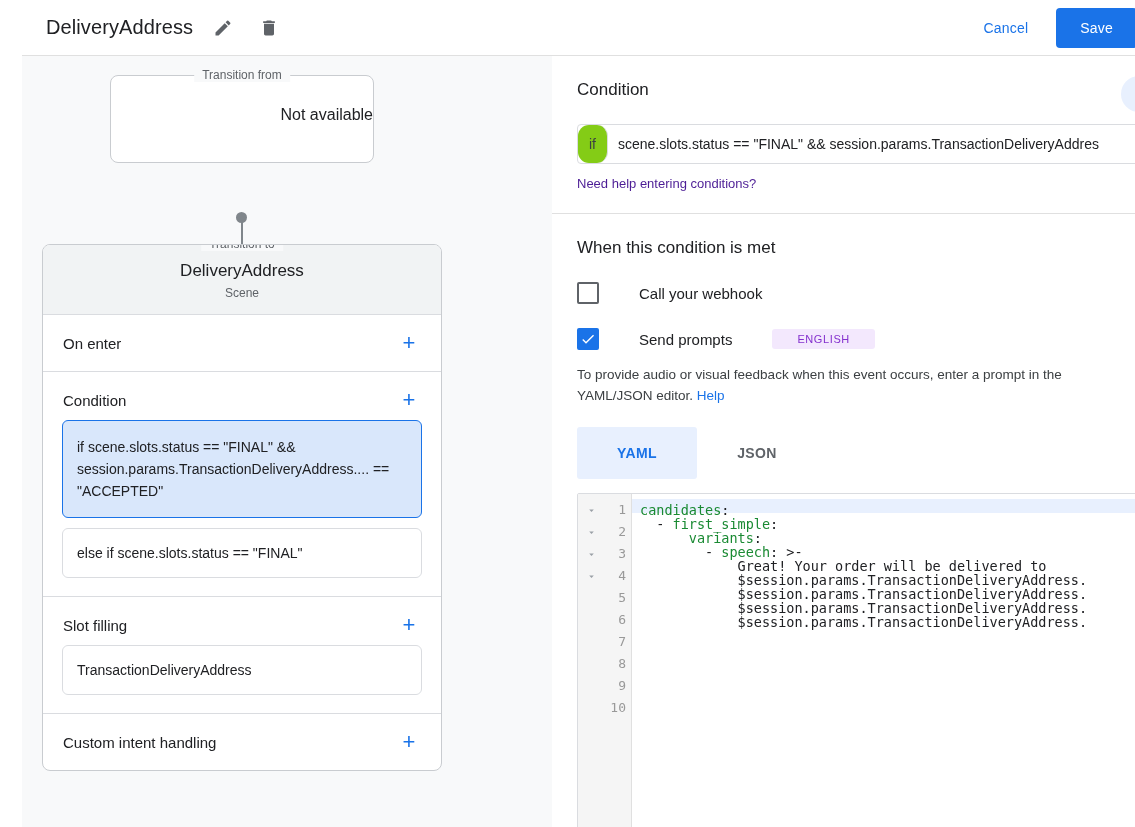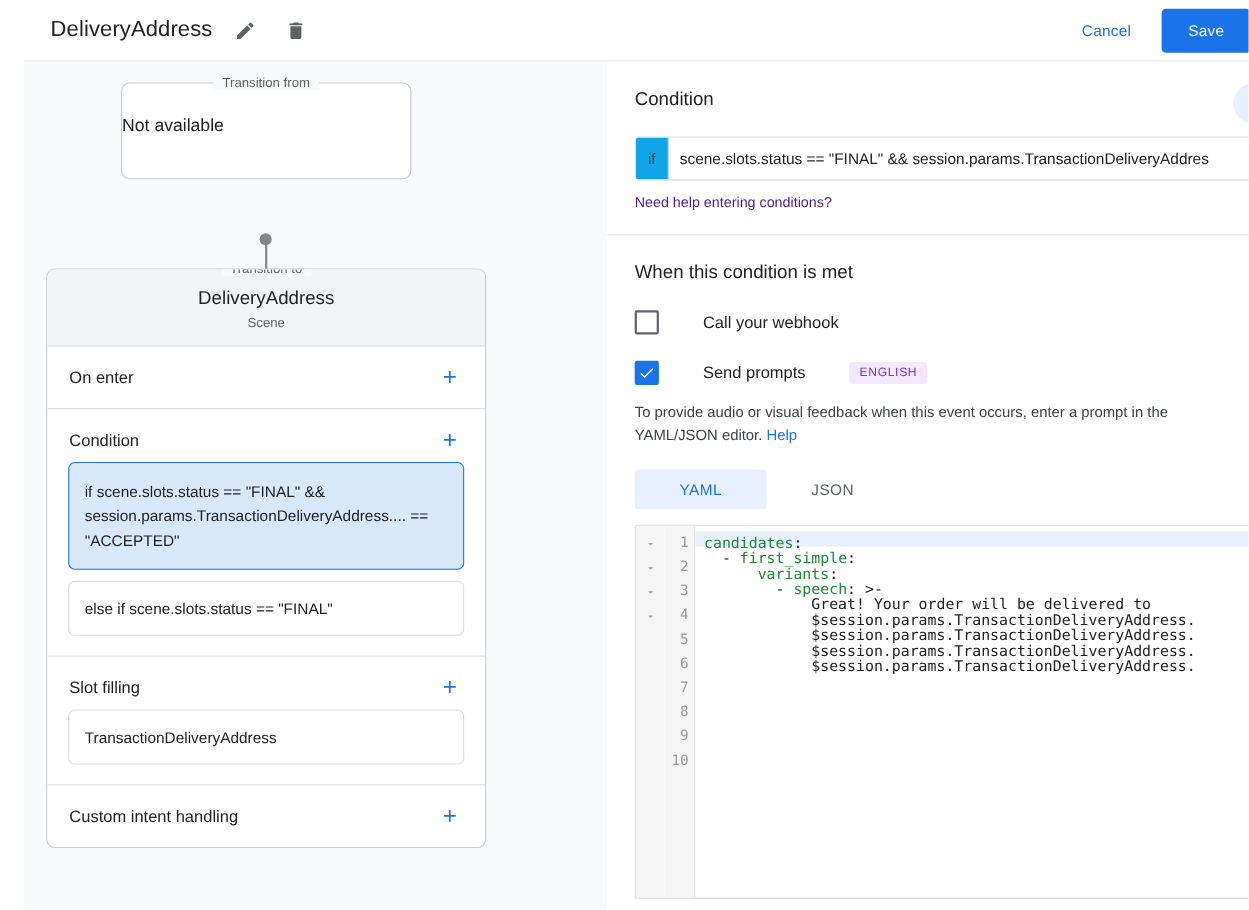--- a/index.html
+++ b/index.html
@@ -57,21 +57,21 @@
     position: absolute; top: -8px; left: 50%; transform: translateX(-50%);
     background: #f8f9fa; padding: 0 8px; font-size: 12px; color: #5f6368;
     white-space: nowrap;
   }
   
   .tfrom {
     left: 88px; top: 19px; width: 264px; height: 88px;
   }
   .tfrom-text {
     position: absolute; left: 0; right: 0; top: 30px;
-    text-align: left; font-size: 16px; color: #202124;
+    text-align: right; font-size: 16px; color: #202124;
   }
   
   .connector-dot {
     position: absolute; left: 214px; top: 156px; width: 11px; height: 11px;
     border-radius: 50%; background: #80868b;
   }
   .connector-line {
     position: absolute; left: 219px; top: 162px; width: 1.5px; height: 52px;
     background: #80868b;
   }
@@ -139,24 +139,24 @@
     background: #e8f0fe; border-radius: 18px 0 0 18px;
     display: flex; align-items: center; justify-content: center;
     cursor: pointer;
   }
   .cond-input-wrap {
     display: flex; margin: 24px 18px 0 25px;
     border: 1px solid #dadce0; border-radius: 4px; overflow: hidden;
     height: 40px; background: #ffffff;
   }
   .cond-if {
-    width: 30px; flex: 0 0 30px; background: #0ea5e9;
+    width: 30px; flex: 0 0 30px; background: #84cc16;
     border-right: 1px solid #dadce0;
     display: flex; align-items: center; justify-content: center;
-    font-size: 14px; color: #3c4043;
+    font-size: 14px; color: #3c4043; border-radius: 11px;
   }
   .cond-value {
     flex: 1 1 auto; padding: 0 10px; display: flex; align-items: center;
     font-size: 14px; color: #202124; white-space: nowrap; overflow: hidden;
   }
   .help-link {
     display: block; margin: 12px 0 0 25px;
     font-size: 13px; color: #4c1d95; text-decoration: none; cursor: pointer;
   }
   .rp-divider {
@@ -172,33 +172,33 @@
     flex: 0 0 22px;
   }
   .cb-box.checked {
     background: #1a73e8; border-color: #1a73e8;
     display: flex; align-items: center; justify-content: center;
   }
   .cb-label { margin-left: 16px; font-size: 15px; color: #202124; font-weight: 500; }
   .lang-badge {
     margin-left: 16px; background: #f3e8fd; color: #8430ce;
     font-size: 11px; font-weight: 500; letter-spacing: .6px;
-    padding: 4px 9px; border-radius: 3px;
+    padding: 4px 25px; border-radius: 3px;
   }
   .met-desc {
     margin: 14px 18px 0 25px; font-size: 13.5px; color: #3c4043;
     line-height: 21px; max-width: 565px;
   }
   .met-desc a { color: #1a73e8; text-decoration: none; cursor: pointer; }
 
   .tabs { display: flex; margin: 21px 0 0 25px; }
   .tab {
-    width: 120px; height: 36px; display: flex; align-items: center;
+    width: 120px; height: 52px; display: flex; align-items: center;
     justify-content: center; font-size: 14px; color: #5f6368;
-    font-weight: 400; cursor: pointer; letter-spacing: .4px;
+    font-weight: 700; cursor: pointer; letter-spacing: .4px;
   }
   .tab.active { background: #e8f0fe; color: #1a73e8; border-radius: 3px; }
 
   
   .editor {
     margin: 14px 18px 0 25px; border: 1px solid #dadce0;
     border-radius: 2px 2px 0 0; height: 340px;
     display: flex; overflow: hidden; background: #ffffff;
   }
   .ed-fold {

